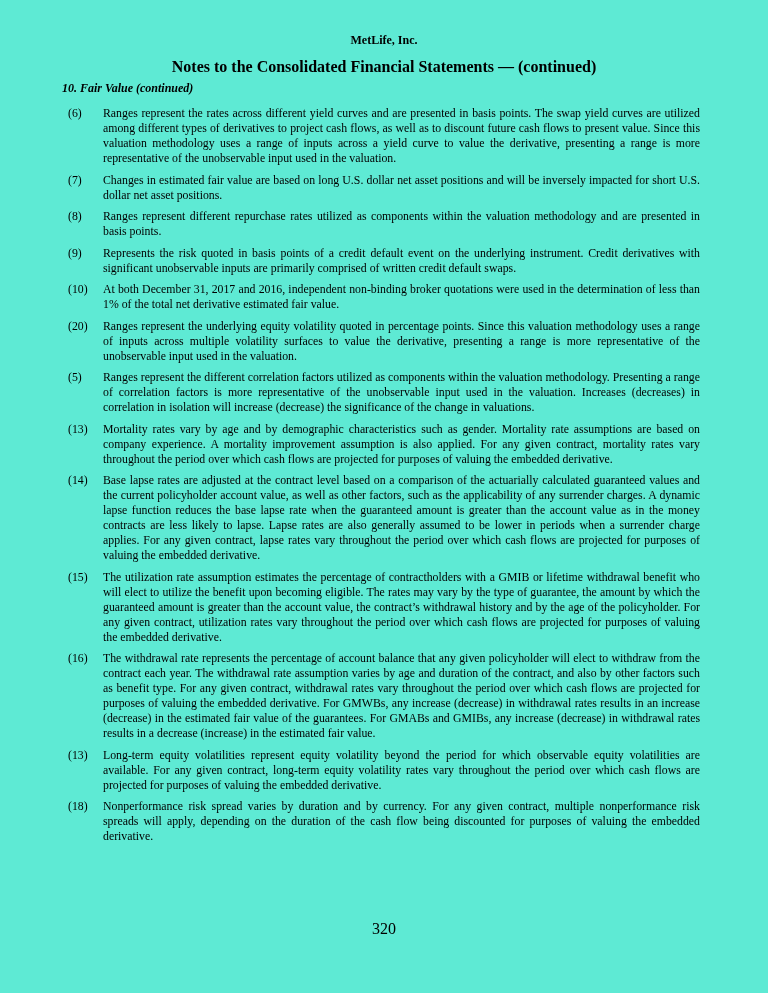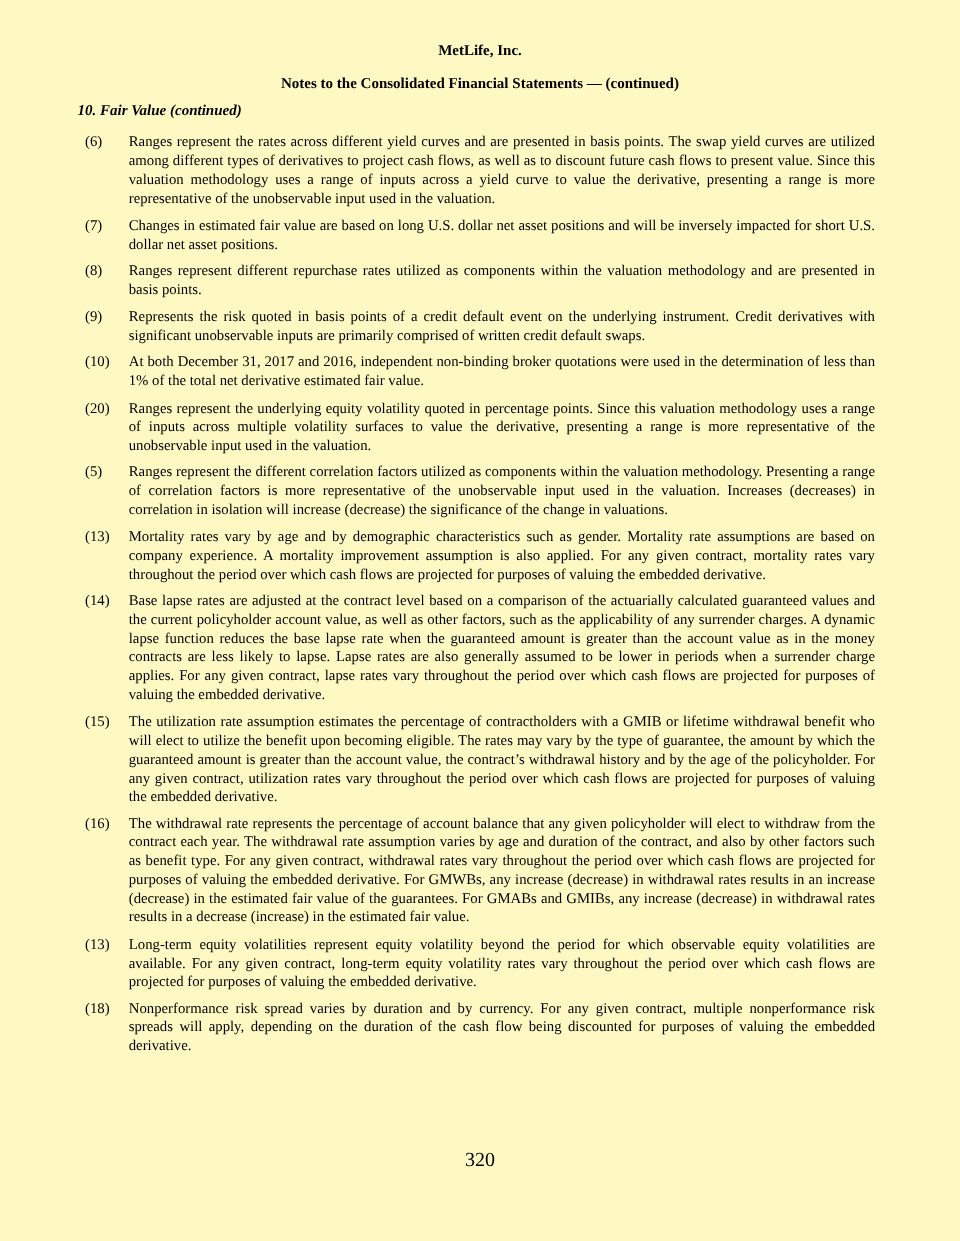--- a/index.html
+++ b/index.html
@@ -4,40 +4,40 @@
 <style>
   html, body {
     margin: 0;
     padding: 0;
     background: #ffffff;
   }
   .page {
     position: relative;
     width: 768px;
     height: 993px;
-    background: #fef9c3;
+    background: #5eead4;
     color: #000000;
     font-family: "Liberation Serif", "DejaVu Serif", serif;
     font-size: 11.8px;
     line-height: 15px;
     box-sizing: border-box;
     padding-top: 33px;
     overflow: hidden;
   }
   .doc-header {
     text-align: center;
   }
   .company-name {
     font-weight: bold;
     font-size: 12px;
     margin: 0 0 7px 0;
   }
   .notes-title {
     font-weight: bold;
-    font-size: 12px;
+    font-size: 16px;
     margin: 11px 0 7px 0;
   }
   .section-heading {
     font-weight: bold;
     font-size: 12px;
     text-align: left;
     margin: 0 0 10px 62px;
     font-style: italic;
   }
   .footnotes {

